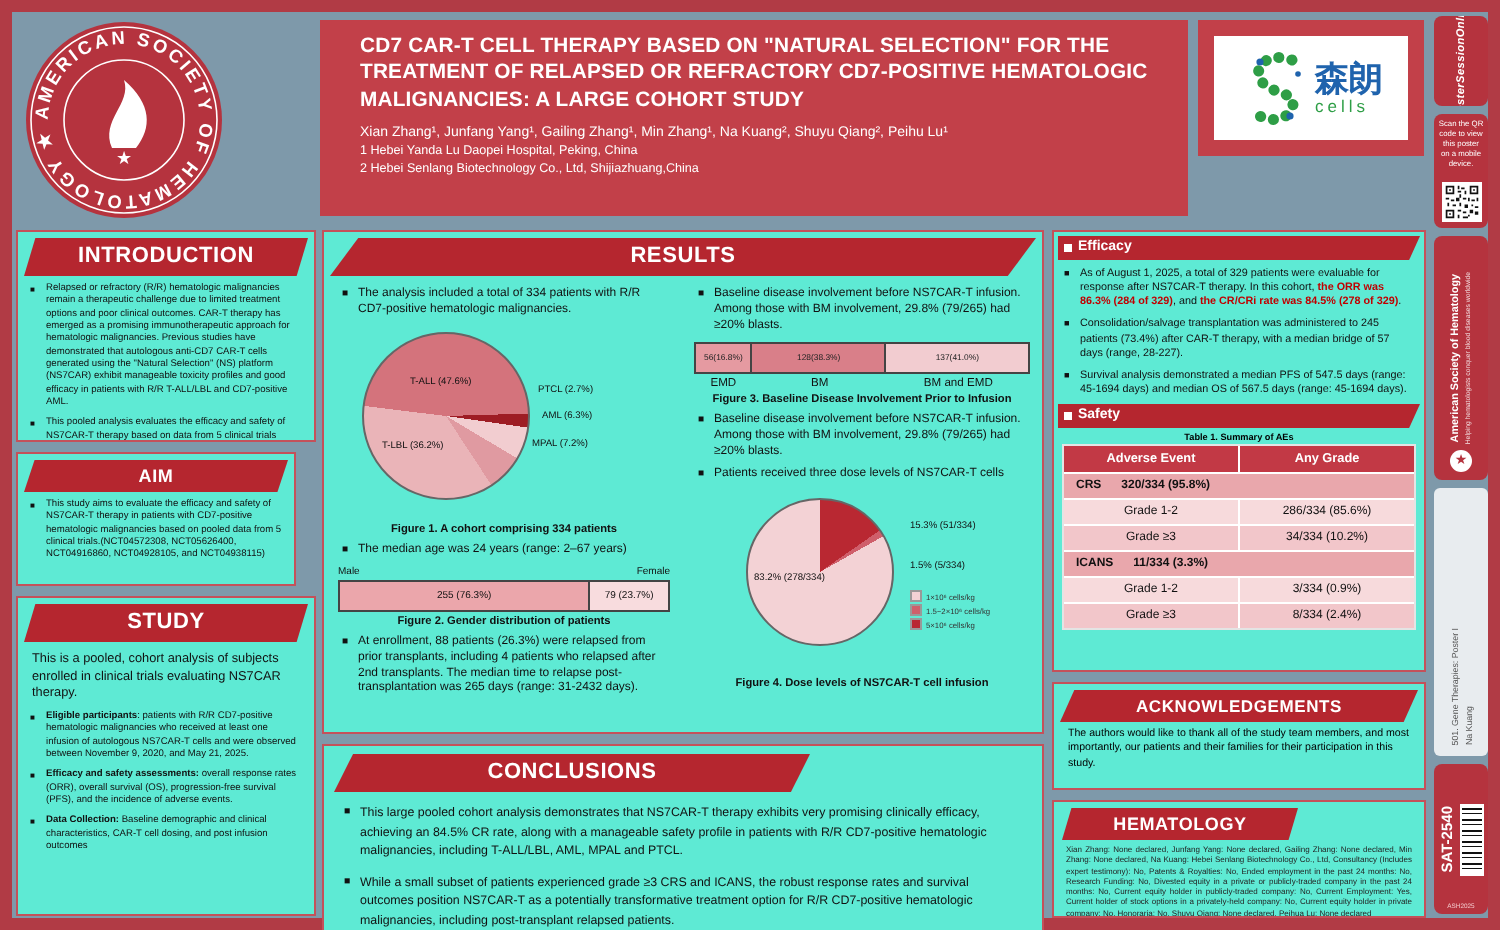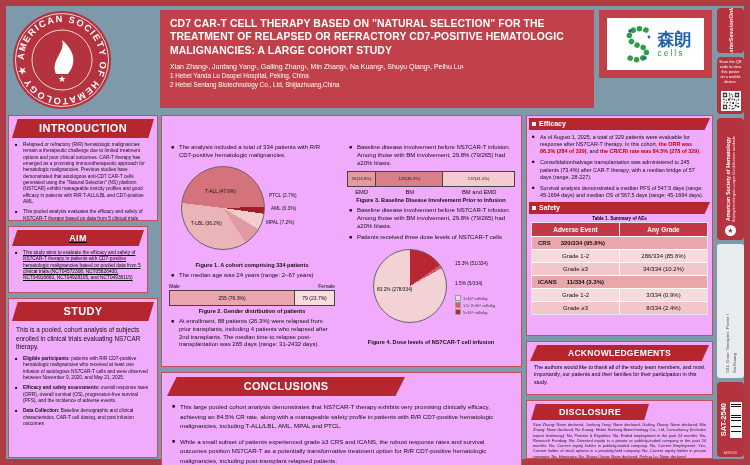--- a/index.html
+++ b/index.html
@@ -1,37 +1,37 @@
 <!DOCTYPE html>
 <html><head>
 <meta charset="utf-8">
 <style>
   html,body{margin:0;padding:0;width:750px;height:465px;overflow:hidden;background:#5c6f7c;}
   .poster{position:relative;width:750px;height:465px;background:#b13b45;font-family:"Liberation Sans",sans-serif;overflow:hidden;}
   .bg{position:absolute;left:6px;top:6px;width:738px;height:453px;background:#7e99aa;}
   .abs{position:absolute;}
   
-  .title-box{left:160px;top:10px;width:434px;height:98px;background:#c24049;color:#fff;padding:7px 10px;box-sizing:border-box;}
+  .title-box{left:160px;top:10px;width:434px;height:98px;background:#c24049;color:#fff;padding:7px 20px;box-sizing:border-box;}
   .title{font-size:10.4px;font-weight:bold;line-height:1.28;letter-spacing:.1px;}
   .authors{font-size:7px;margin-top:6px;}
   .affil{font-size:6.3px;margin-top:2px;}
   .logo-box{left:599px;top:10px;width:113px;height:68px;background:#c24049;}
   .logo-card{position:absolute;left:8px;top:8px;width:97px;height:52px;background:#fff;display:flex;align-items:center;justify-content:center;gap:4px;}
   .logo-cn{font-size:17px;font-weight:bold;color:#1f63ad;line-height:1;}
   .logo-en{font-size:8.5px;color:#2e9e46;letter-spacing:2px;line-height:1;margin-top:1px;}
   
-  .panel{background:#f0abfc;border:1px solid #c4515a;box-sizing:border-box;overflow:hidden;}
+  .panel{background:#5eead4;border:1px solid #c4515a;box-sizing:border-box;overflow:hidden;}
   .ribbon{position:relative;margin:3px 3px 2px 3px;height:19px;background:#b5262f;color:#fff;font-weight:bold;text-align:center;font-size:11px;line-height:19px;clip-path:polygon(4% 0,100% 0,96% 100%,0 100%);letter-spacing:.3px;}
   .ribbon.small{height:16px;font-size:9px;line-height:16px;}
   .minihdr{position:relative;margin:2px 2px 2px 2px;height:12px;background:#b5262f;color:#fff;font-weight:bold;font-size:7px;line-height:12px;padding-left:10px;clip-path:polygon(0 0,100% 0,97% 100%,0 100%);}
   .minihdr::before{content:"";position:absolute;left:3px;top:4px;width:4px;height:4px;background:#fff;}
   .b{position:relative;padding-left:8px;line-height:1.32;margin:4px 6px 3px 6px;color:#111;}
   .b::before{content:"■";position:absolute;left:0;top:0;font-size:.85em;}
   .intro-panel{left:8px;top:115px;width:150px;height:106px;}
-  .aim-panel{left:8px;top:226px;width:140px;height:67px;text-decoration:underline;}
+  .aim-panel{left:8px;top:226px;width:140px;height:67px;}
   .method-panel{left:8px;top:298px;width:150px;height:160px;}
   .small-b{font-size:4.8px;}
   .method-intro{font-size:6.4px;line-height:1.35;margin:5px 7px 4px 7px;color:#111;}
   .results-panel{left:161px;top:115px;width:361px;height:252px;}
   .rescol{position:absolute;top:24px;}
   .rescol.lft{left:3px;width:174px;}
   .rescol.rgt{left:181px;width:176px;}
   .res-b{font-size:6px;}
   .caption{font-size:5.6px;font-weight:bold;text-align:center;margin:2px 4px;color:#111;}
   
@@ -159,20 +159,21 @@
 
   <div class="abs panel method-panel">
     <div class="ribbon">STUDY</div>
     <div class="method-intro">This is a pooled, cohort analysis of subjects enrolled in clinical trials evaluating NS7CAR therapy.</div>
     <div class="b small-b"><b>Eligible participants</b><span>: patients with R/R CD7-positive hematologic malignancies who received at least one infusion of autologous NS7CAR-T cells and were observed between November 9, 2020, and May 21, 2025.</span></div>
     <div class="b small-b"><b>Efficacy and safety assessments:</b><span> overall response rates (ORR), overall survival (OS), progression-free survival (PFS), and the incidence of adverse events.</span></div>
     <div class="b small-b"><b>Data Collection:</b><span> Baseline demographic and clinical characteristics, CAR-T cell dosing, and post infusion outcomes</span></div>
   </div>
 
   <div class="abs panel results-panel">
+    <div class="ribbon">RESULTS</div>
 
     <div class="rescol lft">
       <div class="b res-b">The analysis included a total of 334 patients with R/R CD7-positive hematologic malignancies.</div>
       <div class="fig1">
         <div class="pie pie1" style="background: conic-gradient(from 277deg, rgb(212, 115, 124) 0deg, rgb(212, 115, 124) 171.36deg, rgb(158, 28, 36) 171.36deg, rgb(158, 28, 36) 181.08deg, rgb(242, 205, 208) 181.08deg, rgb(242, 205, 208) 203.76deg, rgb(224, 154, 161) 203.76deg, rgb(224, 154, 161) 229.68deg, rgb(234, 180, 184) 229.68deg, rgb(234, 180, 184) 360deg);"></div>
         <span class="plabel f1-tall">T-ALL (47.6%)</span>
         <span class="plabel f1-tlbl">T-LBL (36.2%)</span>
         <span class="plabel f1-ptcl">PTCL (2.7%)</span>
         <span class="plabel f1-aml">AML (6.3%)</span>
         <span class="plabel f1-mpal">MPAL (7.2%)</span>
@@ -266,21 +267,21 @@
       <div class="tc t2">8/334 (2.4%)</div>
     </div>
   </div>
 
   <div class="abs panel ack-panel">
     <div class="ribbon small" style="font-size:8.5px;">ACKNOWLEDGEMENTS</div>
     <div class="ack-text">The authors would like to thank all of the study team members, and most importantly, our patients and their families for their participation in this study.</div>
   </div>
 
   <div class="abs panel disc-panel">
-    <div class="ribbon small disc-ribbon">DISCLOSURE</div>
+    <div class="ribbon small disc-ribbon">HEMATOLOGY</div>
     <div class="disc-text">Xian Zhang: None declared, Junfang Yang: None declared, Gailing Zhang: None declared, Min Zhang: None declared, Na Kuang: Hebei Senlang Biotechnology Co., Ltd, Consultancy (Includes expert testimony): No, Patents &amp; Royalties: No, Ended employment in the past 24 months: No, Research Funding: No, Divested equity in a private or publicly-traded company in the past 24 months: No, Current equity holder in publicly-traded company: No, Current Employment: Yes, Current holder of stock options in a privately-held company: No, Current equity holder in private company: No, Honoraria: No, Shuyu Qiang: None declared, Peihua Lu: None declared</div>
   </div>
 
   <div class="abs sbox pso">
     <span class="vtext">PosterSessionOnline</span>
   </div>
   <div class="abs sbox scan">
     <div class="scan-txt">Scan the QR code to view this poster on a mobile device.</div>
     <svg class="qr" viewBox="0 0 21 21">
       <rect width="21" height="21" fill="#fff"></rect>

